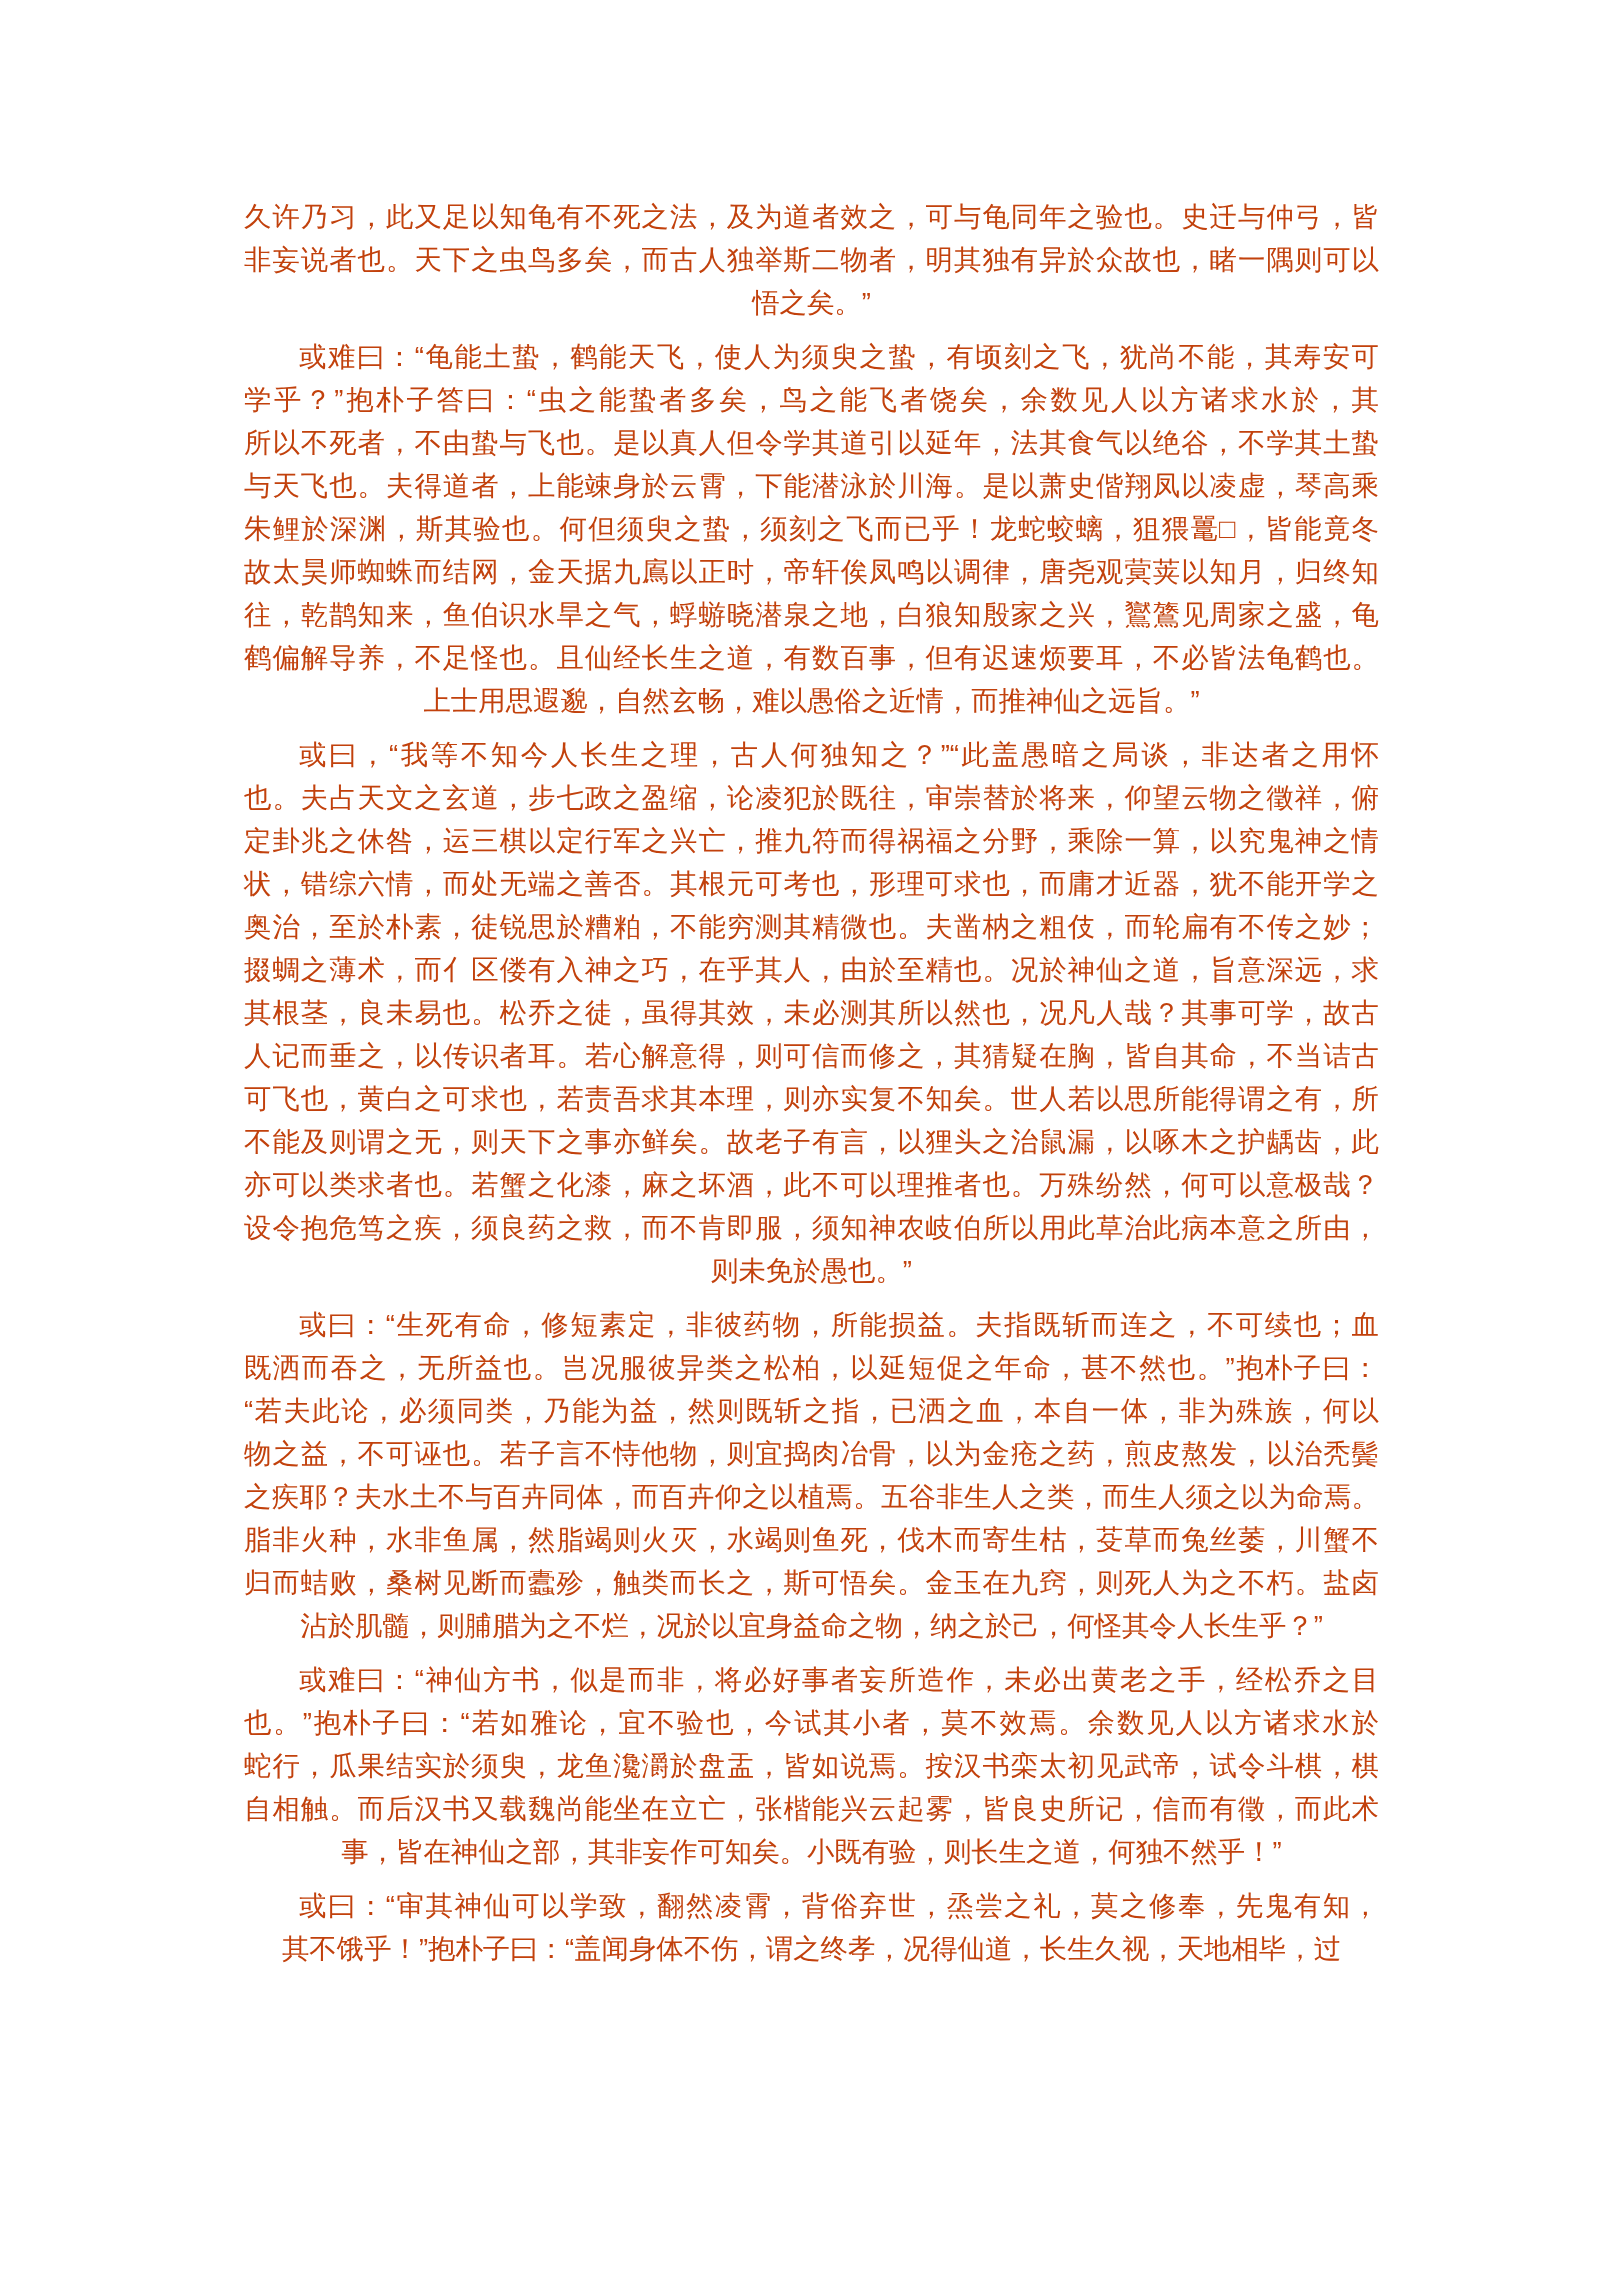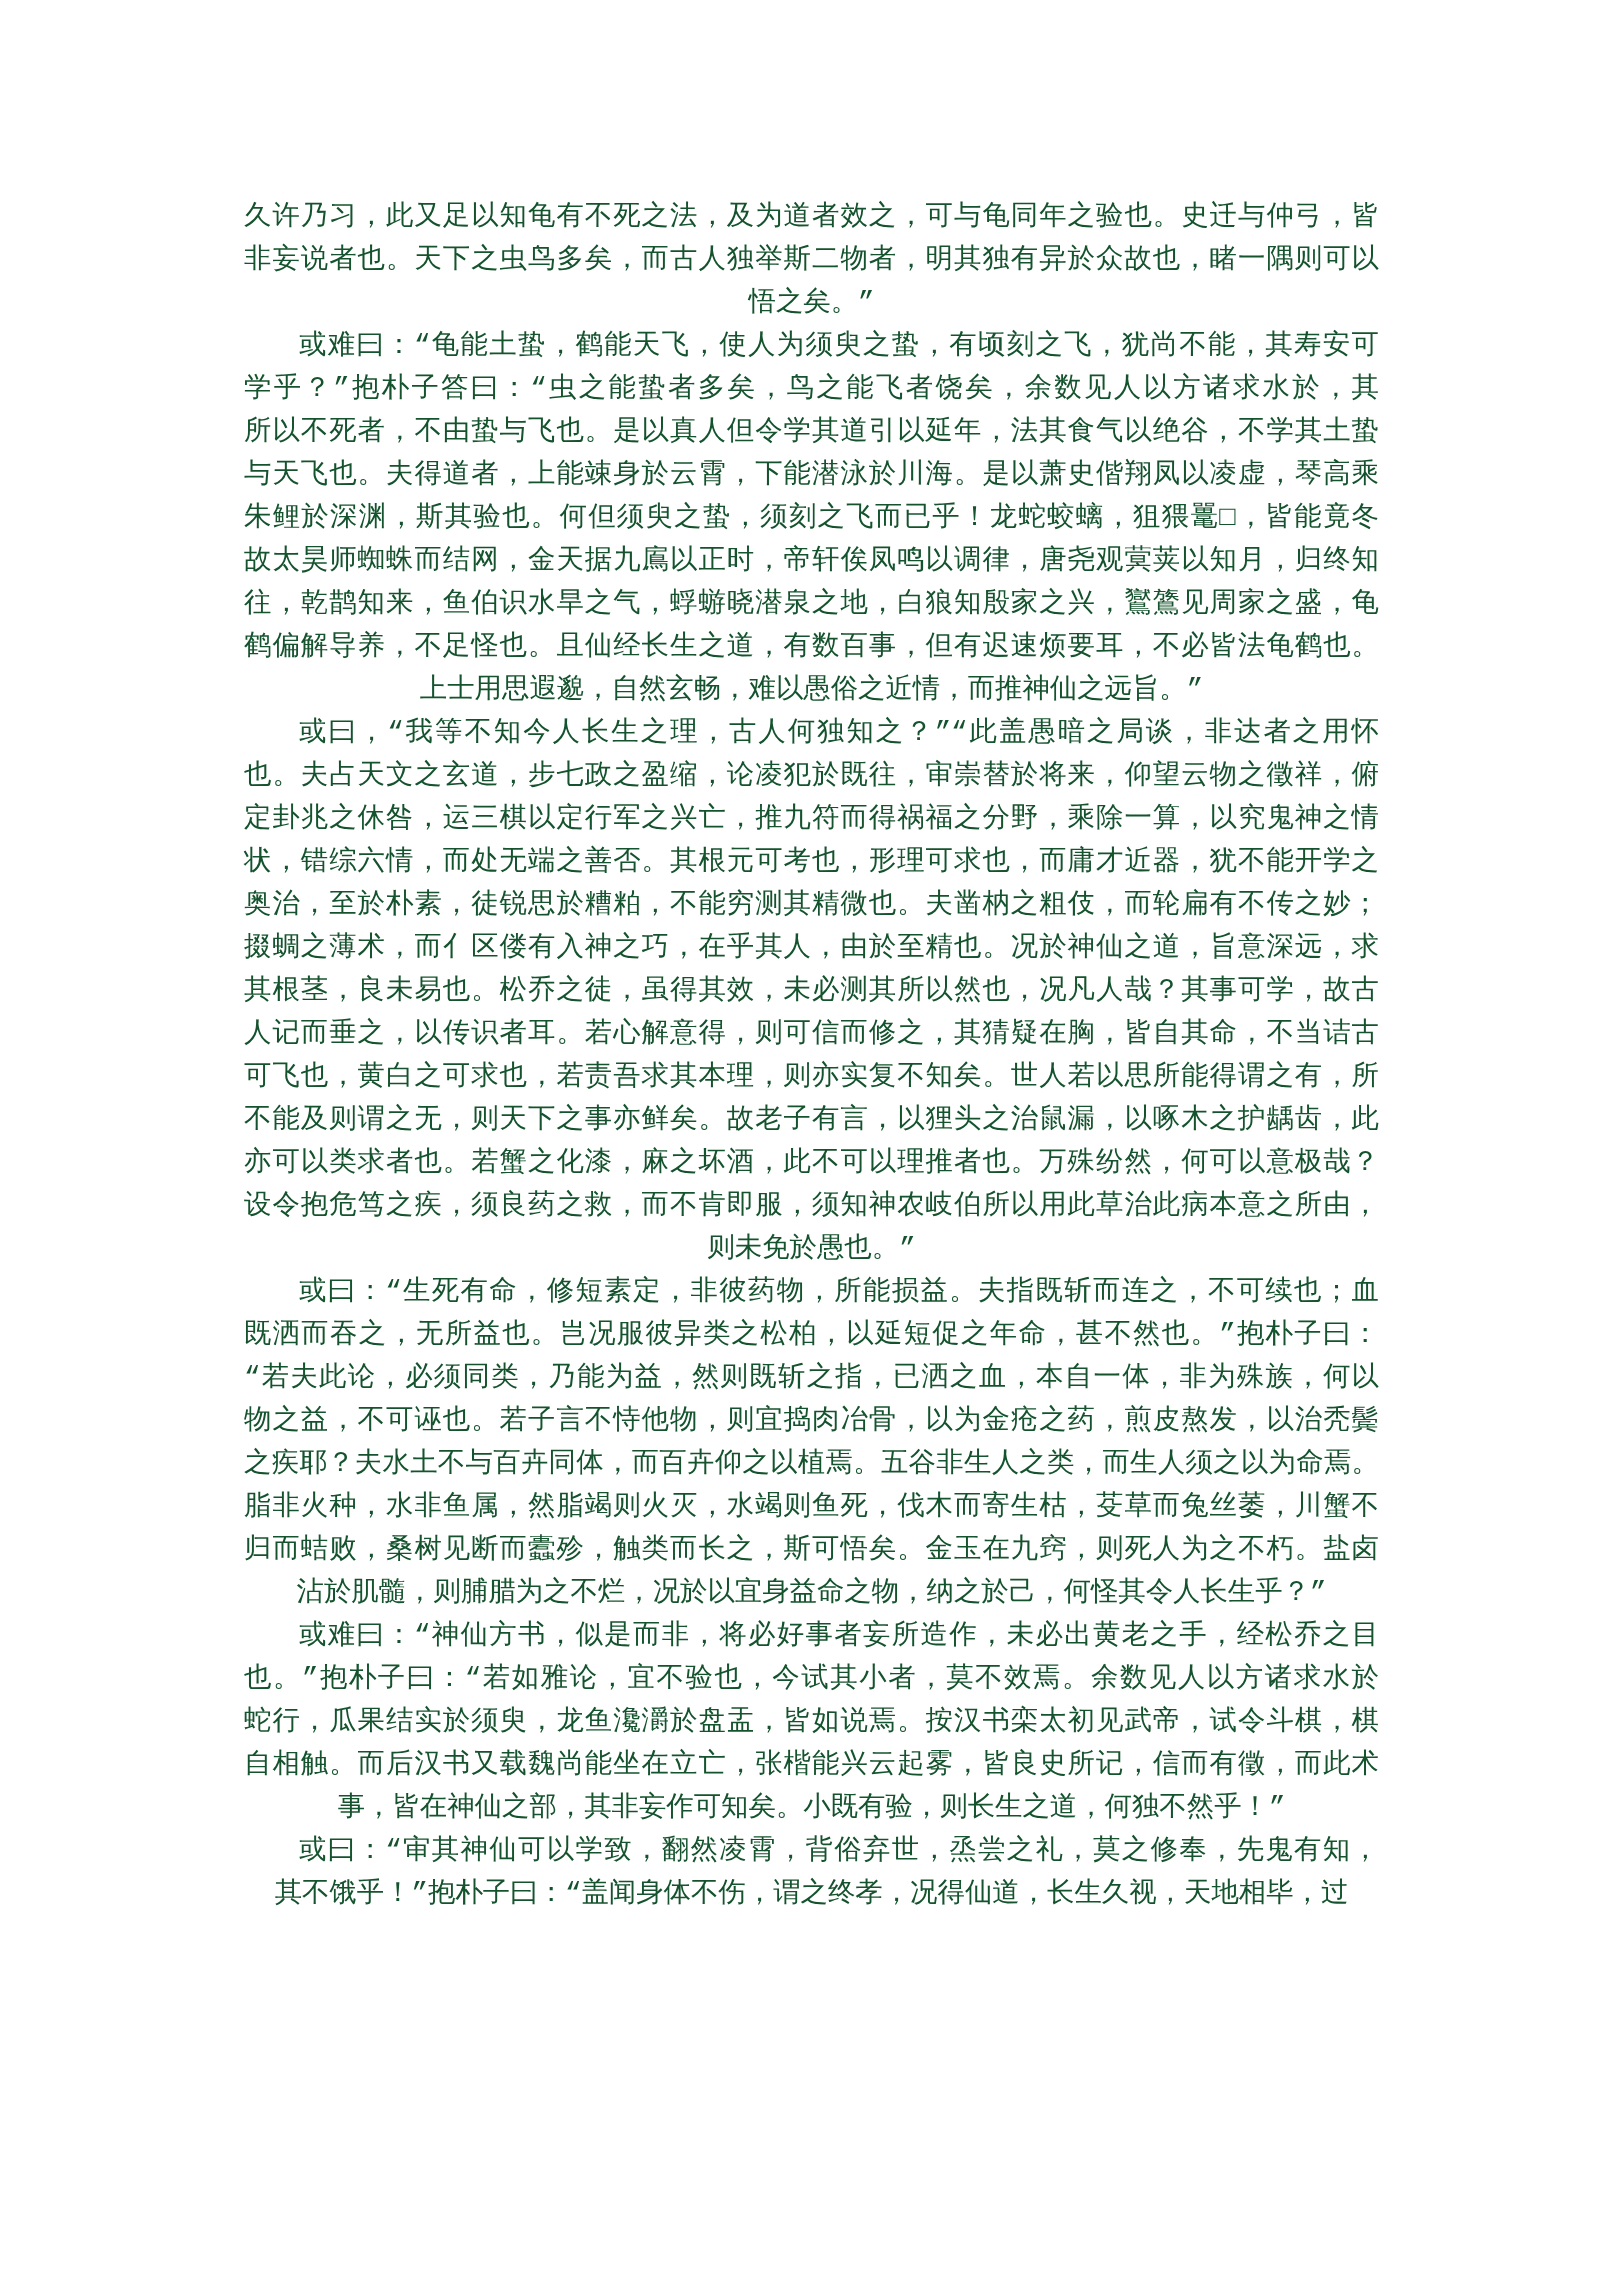--- a/index.html
+++ b/index.html
@@ -12,39 +12,40 @@
     width: 1620px;
     height: 2292px;
     background: #ffffff;
     overflow: hidden;
   }
   .text-block {
     position: absolute;
     left: 244px;
     top: 195px;
     width: 1135px;
-    font-family: Liberation Mono, monospace;
+    font-family: Liberation Sans, sans-serif;
     font-size: 27.4px;
     line-height: 43px;
-    color: #14532d;
+    color: #c2410c;
     letter-spacing: 0;
   }
   .line {
     text-align: justify;
     text-align-last: justify;
     white-space: normal;
     height: 43px;
     overflow: visible;
   }
   .line.last {
     text-align: center;
     text-align-last: auto;
   }
   .line.indent {
     text-indent: 55px;
+    margin-top: 11px;
   }
 </style>
 </head>
 <body>
 
 <div class="page">
   <div class="text-block">
       <div class="line">久许乃习，此又足以知龟有不死之法，及为道者效之，可与龟同年之验也。史迁与仲弓，皆</div>
       <div class="line">非妄说者也。天下之虫鸟多矣，而古人独举斯二物者，明其独有异於众故也，睹一隅则可以</div>
       <div class="line last">悟之矣。”</div>

